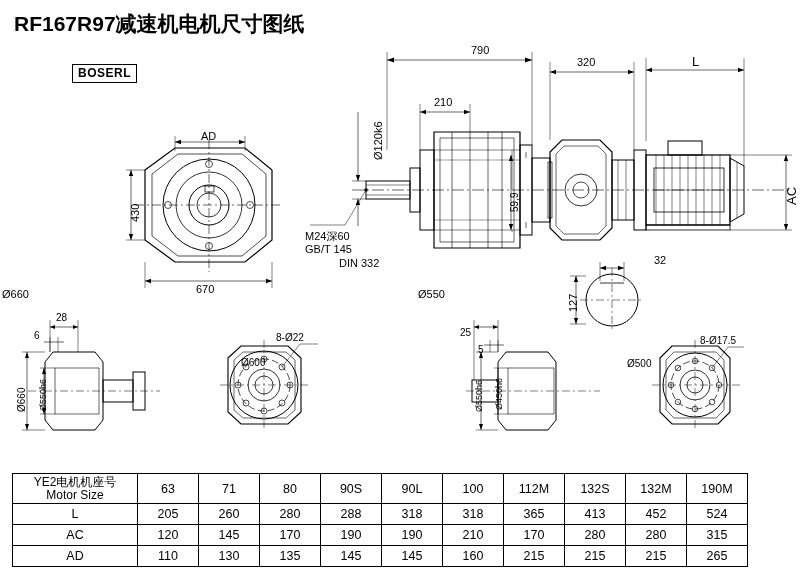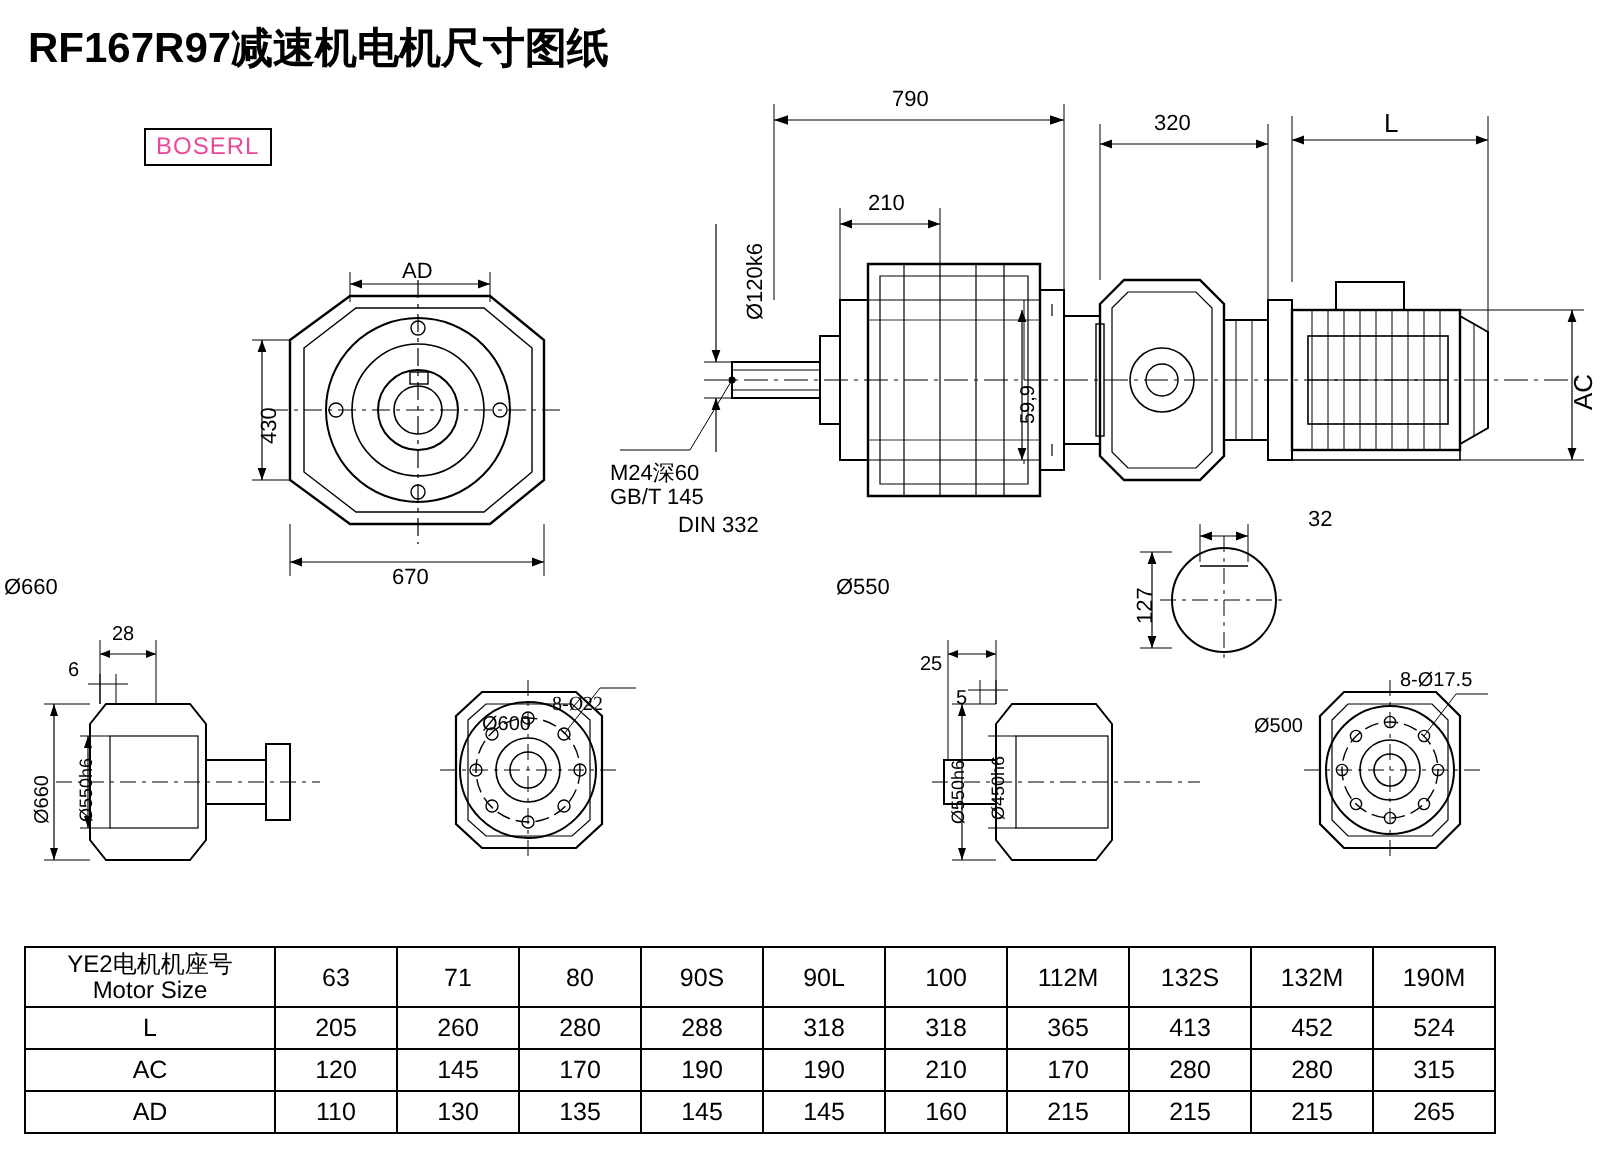--- a/index.html
+++ b/index.html
@@ -15,22 +15,22 @@
   #title{
     position:absolute;left:14px;top:10px;
     font-size:21px;font-weight:bold;
     letter-spacing:0px;
     white-space:nowrap;
   }
   .logo{
     position:absolute;left:72px;top:64px;
     border:1.5px solid #000;
     padding:1px 5px 2px 5px;
-    font-size:12px;font-weight:normal;
-    color:#ec4899;
+    font-size:12px;font-weight:bold;
+    color:#000000;
     font-family:"Liberation Sans", sans-serif;
     letter-spacing:0.5px;
     background:#fff;
     text-align:center;
   }
   svg.draw{position:absolute;left:0;top:0;width:800px;height:586px;}
   .lbl{
     position:absolute;font-size:11px;color:#000;white-space:nowrap;
     font-family:"Liberation Sans", sans-serif;
   }
@@ -323,21 +323,21 @@
       <line x1="712" y1="368" x2="728" y2="347" stroke-width="0.5"></line>
       <line x1="728" y1="347" x2="744" y2="347" stroke-width="0.5"></line>
 
     </g>
   </svg>
 
   <div class="lbl" style="left:201px;top:130px;">AD</div>
   <div class="lbl rot90" style="left:129px;top:222px;">430</div>
   <div class="lbl" style="left:196px;top:283px;">670</div>
 
-  <div class="lbl" style="left:446px;top:44px;">790</div>
+  <div class="lbl" style="left:471px;top:44px;">790</div>
   <div class="lbl" style="left:434px;top:96px;">210</div>
   <div class="lbl" style="left:577px;top:56px;">320</div>
   <div class="lbl" style="left:692px;top:54px;font-size:13px;">L</div>
   <div class="lbl rot90" style="left:784px;top:205px;font-size:13px;">AC</div>
 
   <div class="lbl rot90" style="left:372px;top:160px;">Ø120k6</div>
   <div class="lbl rot90 sm" style="left:509px;top:212px;">59,9</div>
 
   <div class="lbl" style="left:305px;top:229px;">M24深60</div>
   <div class="lbl" style="left:305px;top:243px;">GB/T 145</div>
@@ -347,21 +347,21 @@
   <div class="lbl rot90" style="left:567px;top:312px;">127</div>
 
   <div class="lbl" style="left:2px;top:288px;">Ø660</div>
   <div class="lbl" style="left:418px;top:288px;">Ø550</div>
 
   <div class="lbl sm" style="left:56px;top:312px;">28</div>
   <div class="lbl sm" style="left:34px;top:330px;">6</div>
   <div class="lbl rot90 sm" style="left:16px;top:412px;">Ø660</div>
   <div class="lbl rot90 xs" style="left:38px;top:411px;">Ø550h6</div>
 
-  <div class="lbl sm" style="left:276px;top:347px;font-family:Liberation Serif, serif;">8-Ø22</div>
+  <div class="lbl sm" style="left:276px;top:332px;">8-Ø22</div>
   <div class="lbl sm" style="left:196px;top:357px;margin-left:45px;">Ø600</div>
 
   <div class="lbl sm" style="left:460px;top:327px;">25</div>
   <div class="lbl sm" style="left:478px;top:344px;">5</div>
   <div class="lbl rot90 xs" style="left:474px;top:412px;">Ø550h6</div>
   <div class="lbl rot90 xs" style="left:494px;top:410px;">Ø450h6</div>
 
   <div class="lbl sm" style="left:700px;top:335px;">8-Ø17.5</div>
   <div class="lbl sm" style="left:627px;top:358px;">Ø500</div>
 

